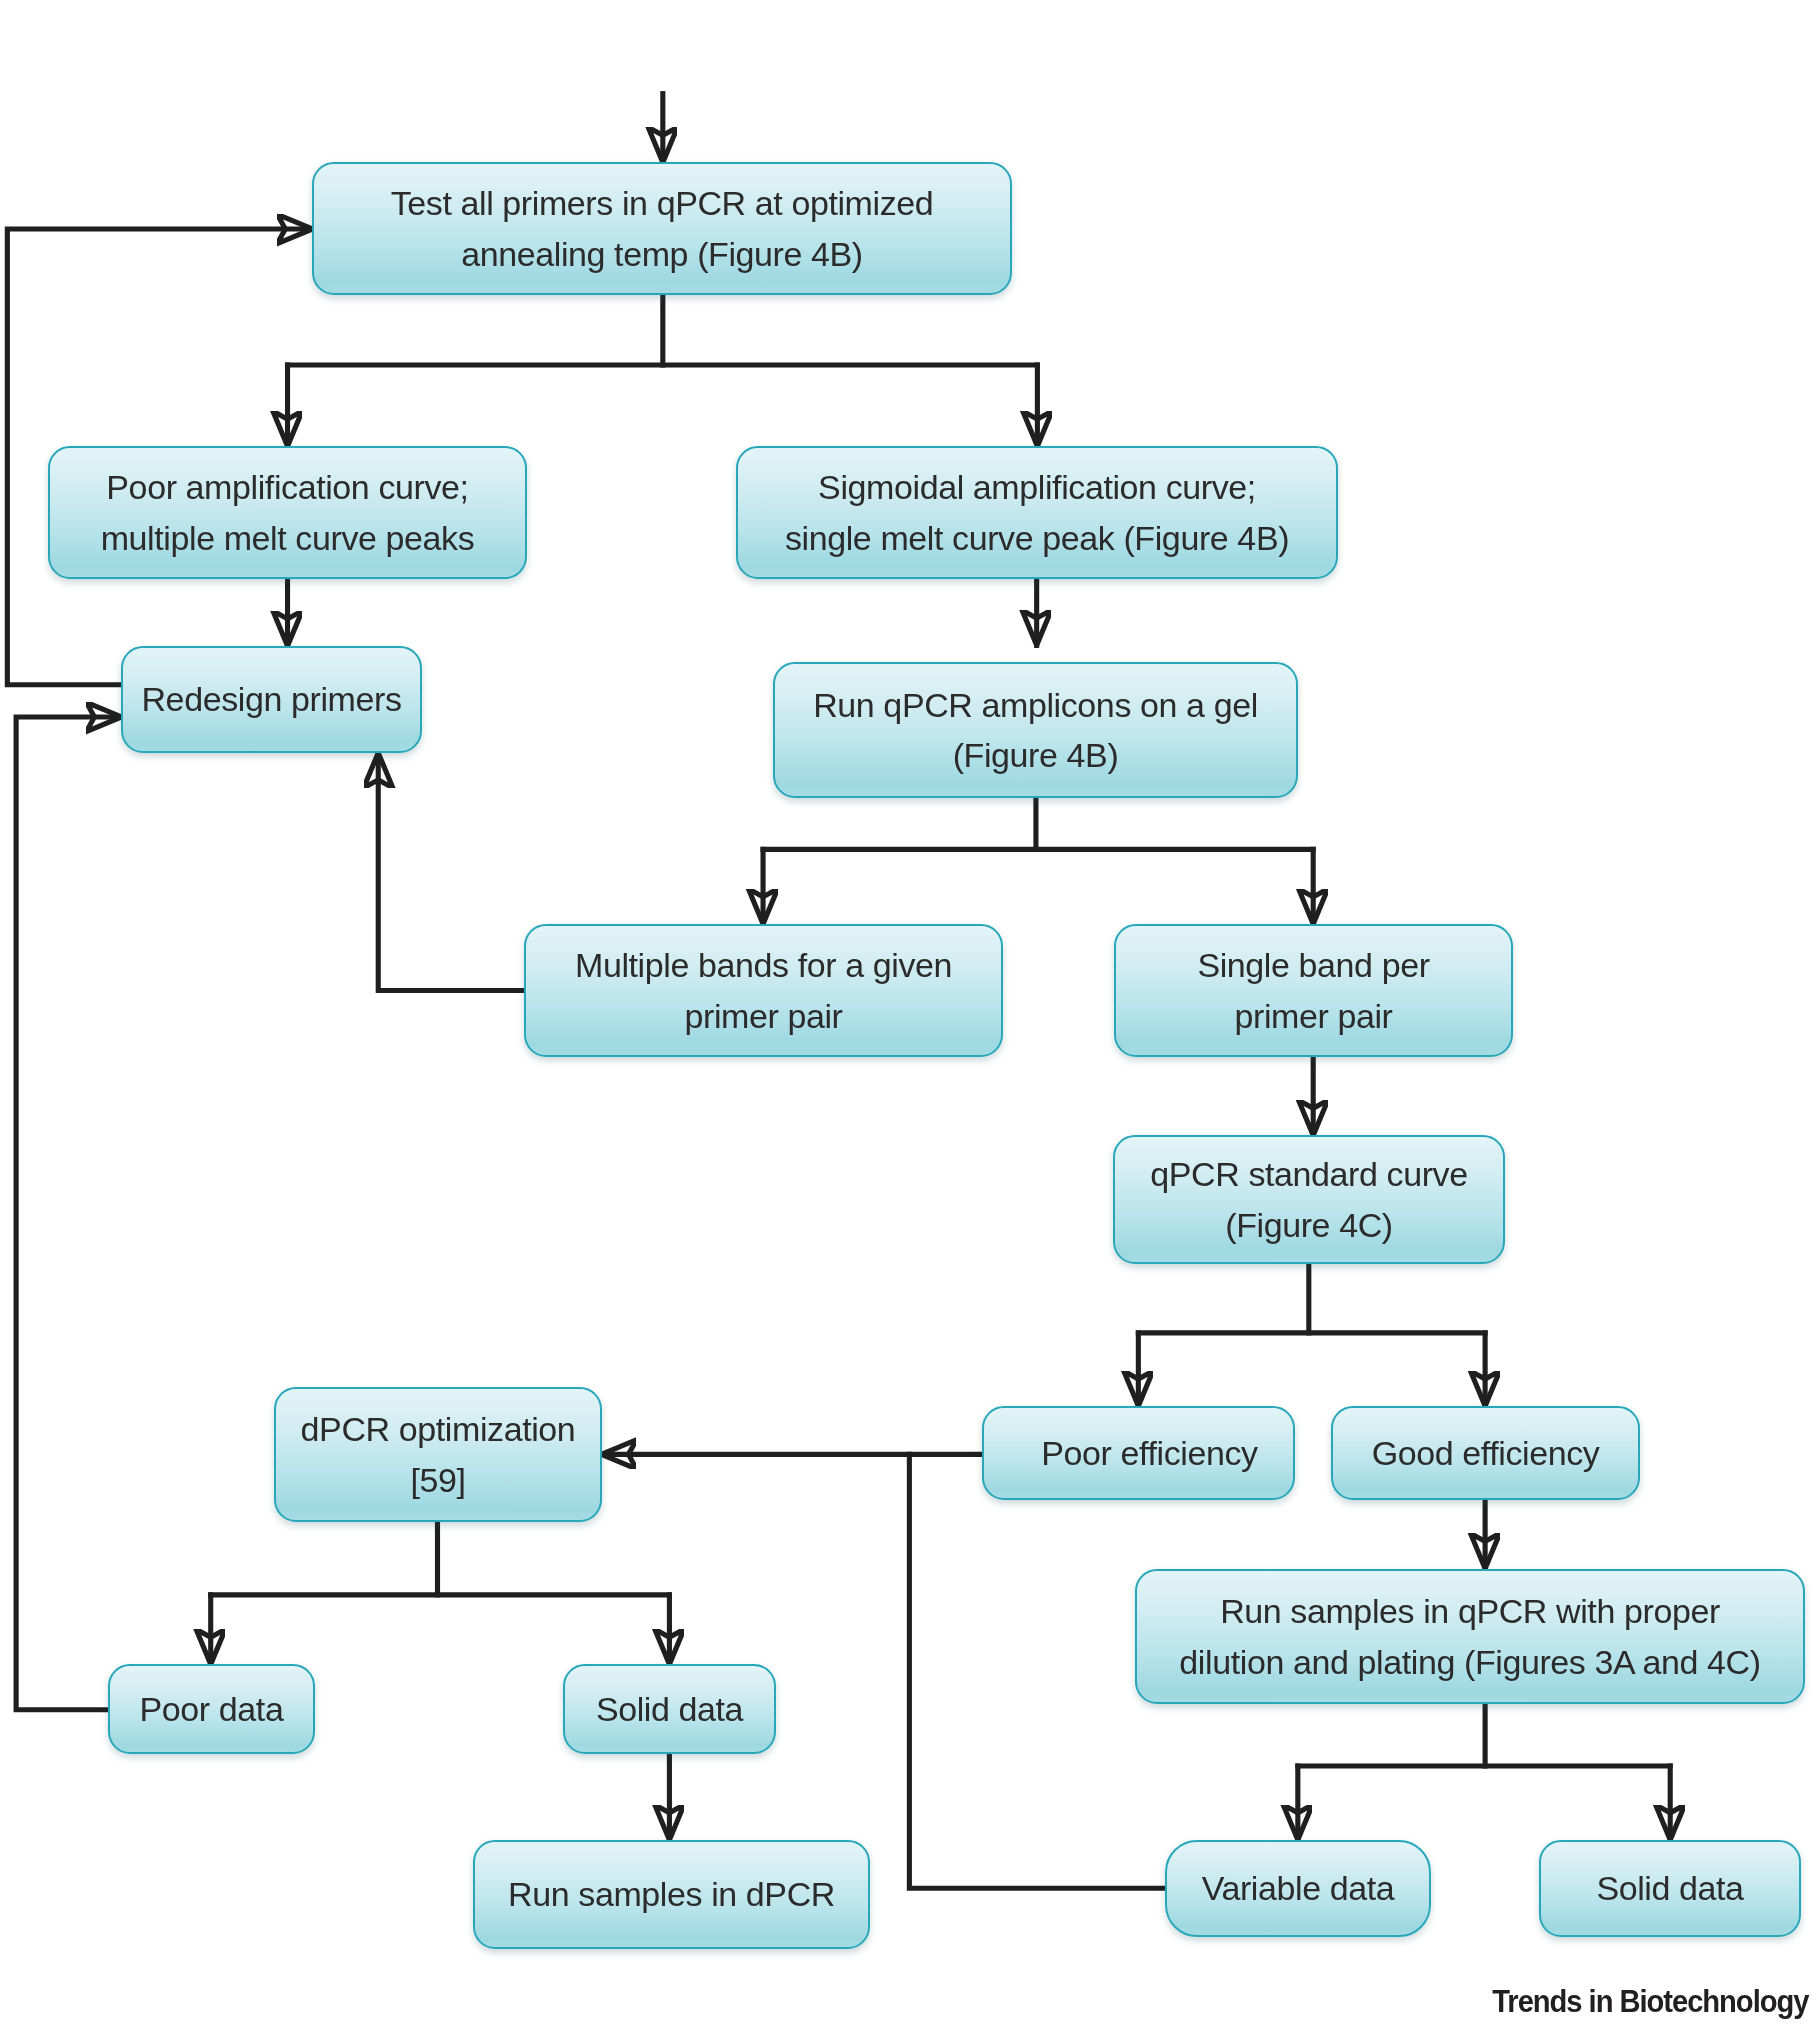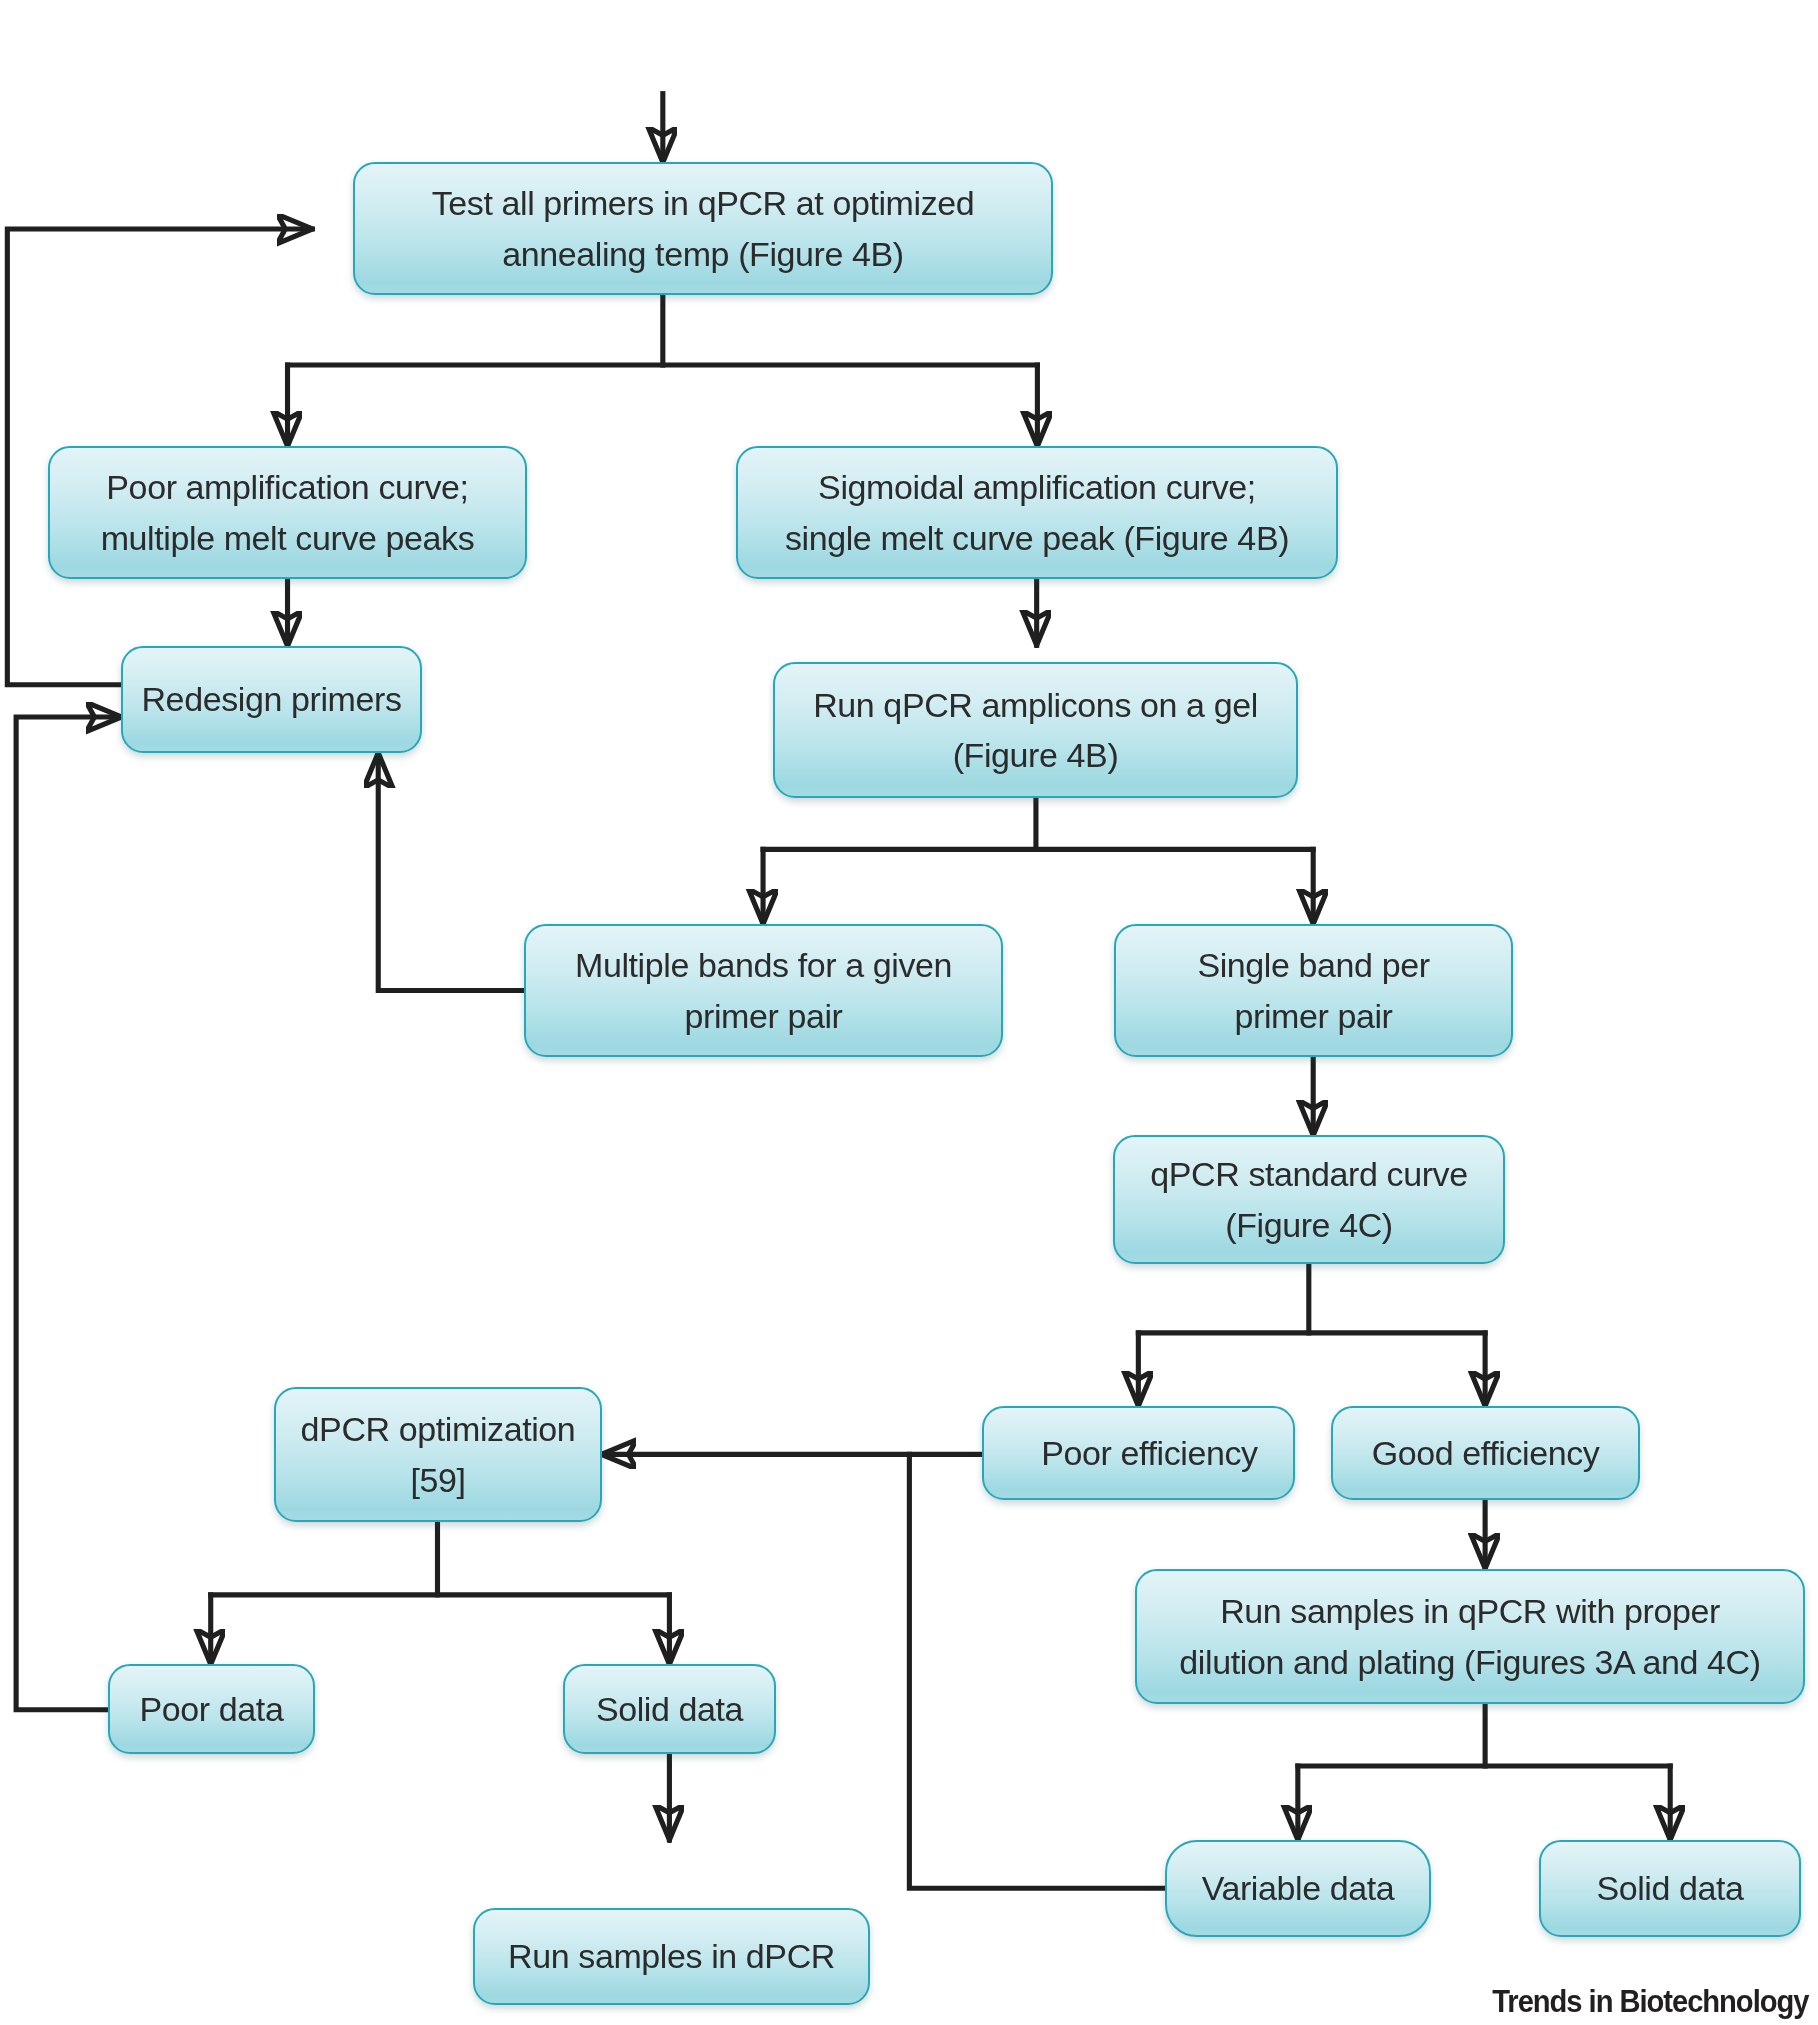--- a/index.html
+++ b/index.html
@@ -98,21 +98,21 @@
       <path d="M2283,2414 L2283,2515" stroke="#1f1f1f" marker-end="url(#arrowhead)"></path>
       <path d="M598,2080 L598,2180" stroke="#1f1f1f"></path>
       <path d="M288,2180 L915,2180" stroke="#1f1f1f"></path>
       <path d="M288,2180 L288,2275" stroke="#1f1f1f" marker-end="url(#arrowhead)"></path>
       <path d="M915,2180 L915,2275" stroke="#1f1f1f" marker-end="url(#arrowhead)"></path>
       <path d="M915,2398 L915,2515" stroke="#1f1f1f" marker-end="url(#arrowhead)"></path>
       <path d="M147,2337 L22,2337 L22,980 L166,980" stroke="#1f1f1f" marker-end="url(#arrowhead)"></path>
       <path d="M166,936 L10,936 L10,313 L427,313" stroke="#1f1f1f" marker-end="url(#arrowhead)"></path>
     </svg>
   <div id="journal-footer">Trends in Biotechnology</div>
-    <div class="node" style="left: 312px; top: 162px; width: 700px; height: 133px; margin-left: 41px;">
+    <div class="node" style="left: 312px; top: 162px; width: 700px; height: 133px;">
       <span class="label">Test all primers in qPCR at optimized
 annealing temp (Figure 4B)</span>
     </div>
     <div class="node" style="left: 48px; top: 446px; width: 479px; height: 133px;">
       <span class="label">Poor amplification curve;
 multiple melt curve peaks</span>
     </div>
     <div class="node" style="left: 736px; top: 446px; width: 602px; height: 133px;">
       <span class="label">Sigmoidal amplification curve;
 single melt curve peak (Figure 4B)</span>
@@ -149,21 +149,21 @@
     <div class="node" style="left: 1135px; top: 1569px; width: 670px; height: 135px;">
       <span class="label">Run samples in qPCR with proper
 dilution and plating (Figures 3A and 4C)</span>
     </div>
     <div class="node" style="left: 108px; top: 1664px; width: 207px; height: 90px;">
       <span class="label">Poor data</span>
     </div>
     <div class="node" style="left: 563px; top: 1664px; width: 213px; height: 90px;">
       <span class="label">Solid data</span>
     </div>
-    <div class="node" style="left: 473px; top: 1908px; width: 397px; height: 97px; text-align: center;">
+    <div class="node" style="left: 473px; top: 1840px; width: 397px; height: 109px; text-align: center;">
       <span class="label">Run samples in dPCR</span>
     </div>
     <div class="node" style="left: 1165px; top: 1840px; width: 266px; height: 97px; border-radius: 32px;">
       <span class="label">Variable data</span>
     </div>
     <div class="node" style="left: 1539px; top: 1840px; width: 262px; height: 97px;">
       <span class="label">Solid data</span>
     </div>
   </div>
 

